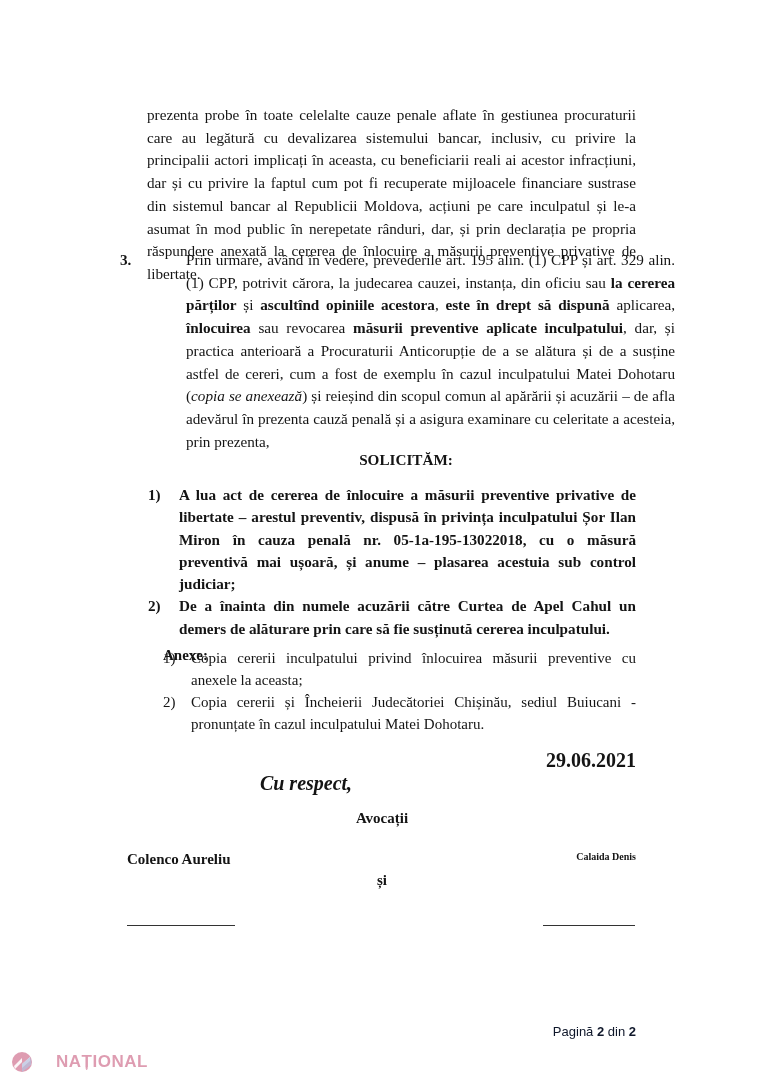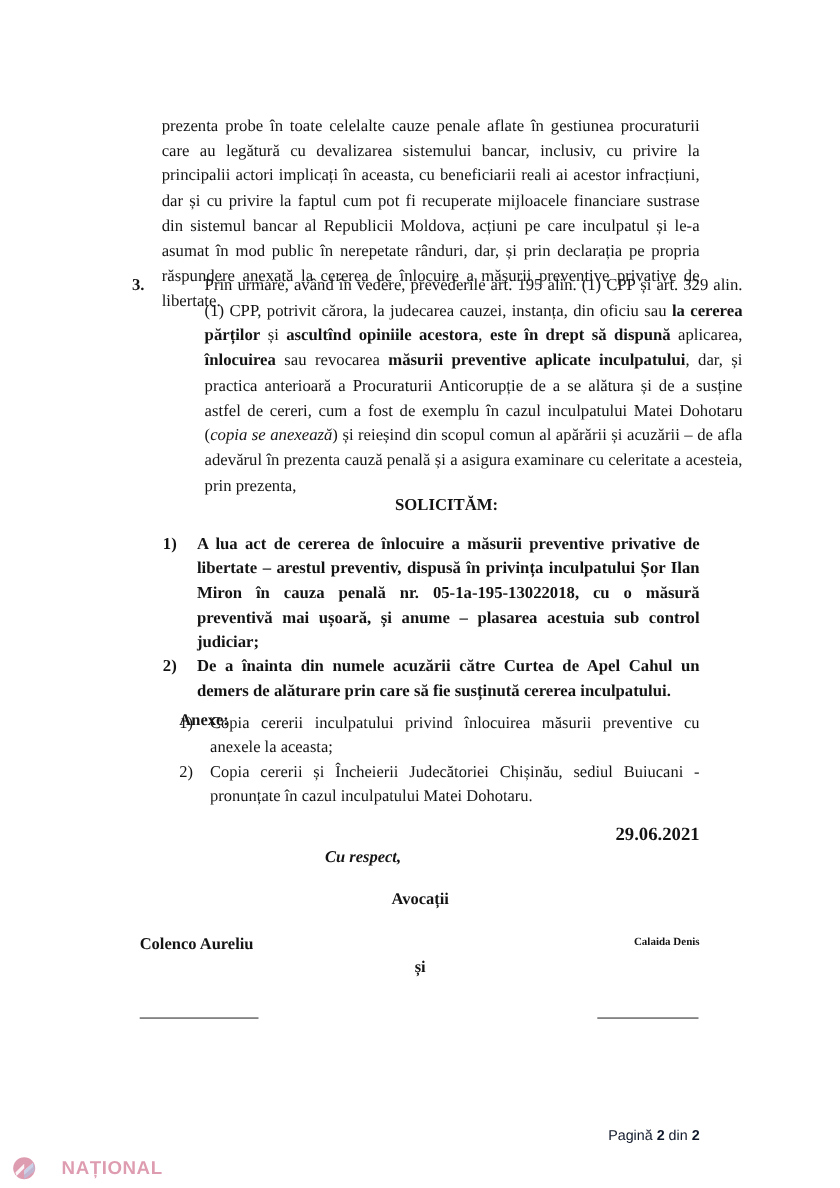--- a/index.html
+++ b/index.html
@@ -22,22 +22,22 @@
     position:absolute; left:0; width:764px; top:451px; text-align:center;
     font-weight:bold; font-size:15.2px;padding-left:24px;
   }
   .req-list { position:absolute; left:148px; top:484px; width:488px; }
   .req-item { position:relative; padding-left:31px; font-weight:bold; font-size:15.2px; line-height:22.3px; text-align:justify; text-align-last:left; }
   .req-num { position:absolute; left:0; top:0; }
   .anexe-title { position:absolute; left:163px; top:626px; font-weight:bold; font-size:15px;margin-top:21px; }
   .anexe-list { position:absolute; left:163px; top:647px; width:473px; }
   .anexe-item { position:relative; padding-left:28px; font-size:15px; line-height:22px; text-align:justify; text-align-last:left; }
   .anexe-num { position:absolute; left:0; top:0; }
-  .date { position:absolute; right:128px; top:749px; font-weight:bold; font-size:17px; }
-  .closing { position:absolute; left:0; width:612px; top:772px; text-align:center; font-weight:bold; font-style:italic; font-size:15px;margin-left:24px; }
+  .date { position:absolute; right:128px; top:749px; font-weight:bold; font-size:20px; }
+  .closing { position:absolute; left:0; width:612px; top:772px; text-align:center; font-weight:bold; font-style:italic; font-size:20px; }
   .avocatii { position:absolute; left:0; width:764px; top:810px; text-align:center; font-weight:bold; font-size:15px; }
   .sig-left { position:absolute; left:127px; top:851px; font-weight:bold; font-size:15px; }
   .sig-right { position:absolute; right:128px; top:851px; font-weight:bold; font-size:10px; }
   .si { position:absolute; left:0; width:764px; top:872px; text-align:center; font-weight:bold; font-size:15px; }
   .line-left { position:absolute; left:127px; top:925px; width:108px; border-top:1.4px solid #333; }
   .line-right { position:absolute; left:543px; top:925px; width:92px; border-top:1.4px solid #333; }
   .footer { position:absolute; right:128px; top:1024px; font-family:"Liberation Sans","DejaVu Sans",sans-serif; font-size:13px; color:#0f172a;text-align:center; }
   .footer b { font-weight:bold; }
   .watermark { position:absolute; left:11px; top:1051px; display:flex; align-items:center; opacity:0.55;gap:17px; }
   .wm-logo { width:22px; height:22px; }

